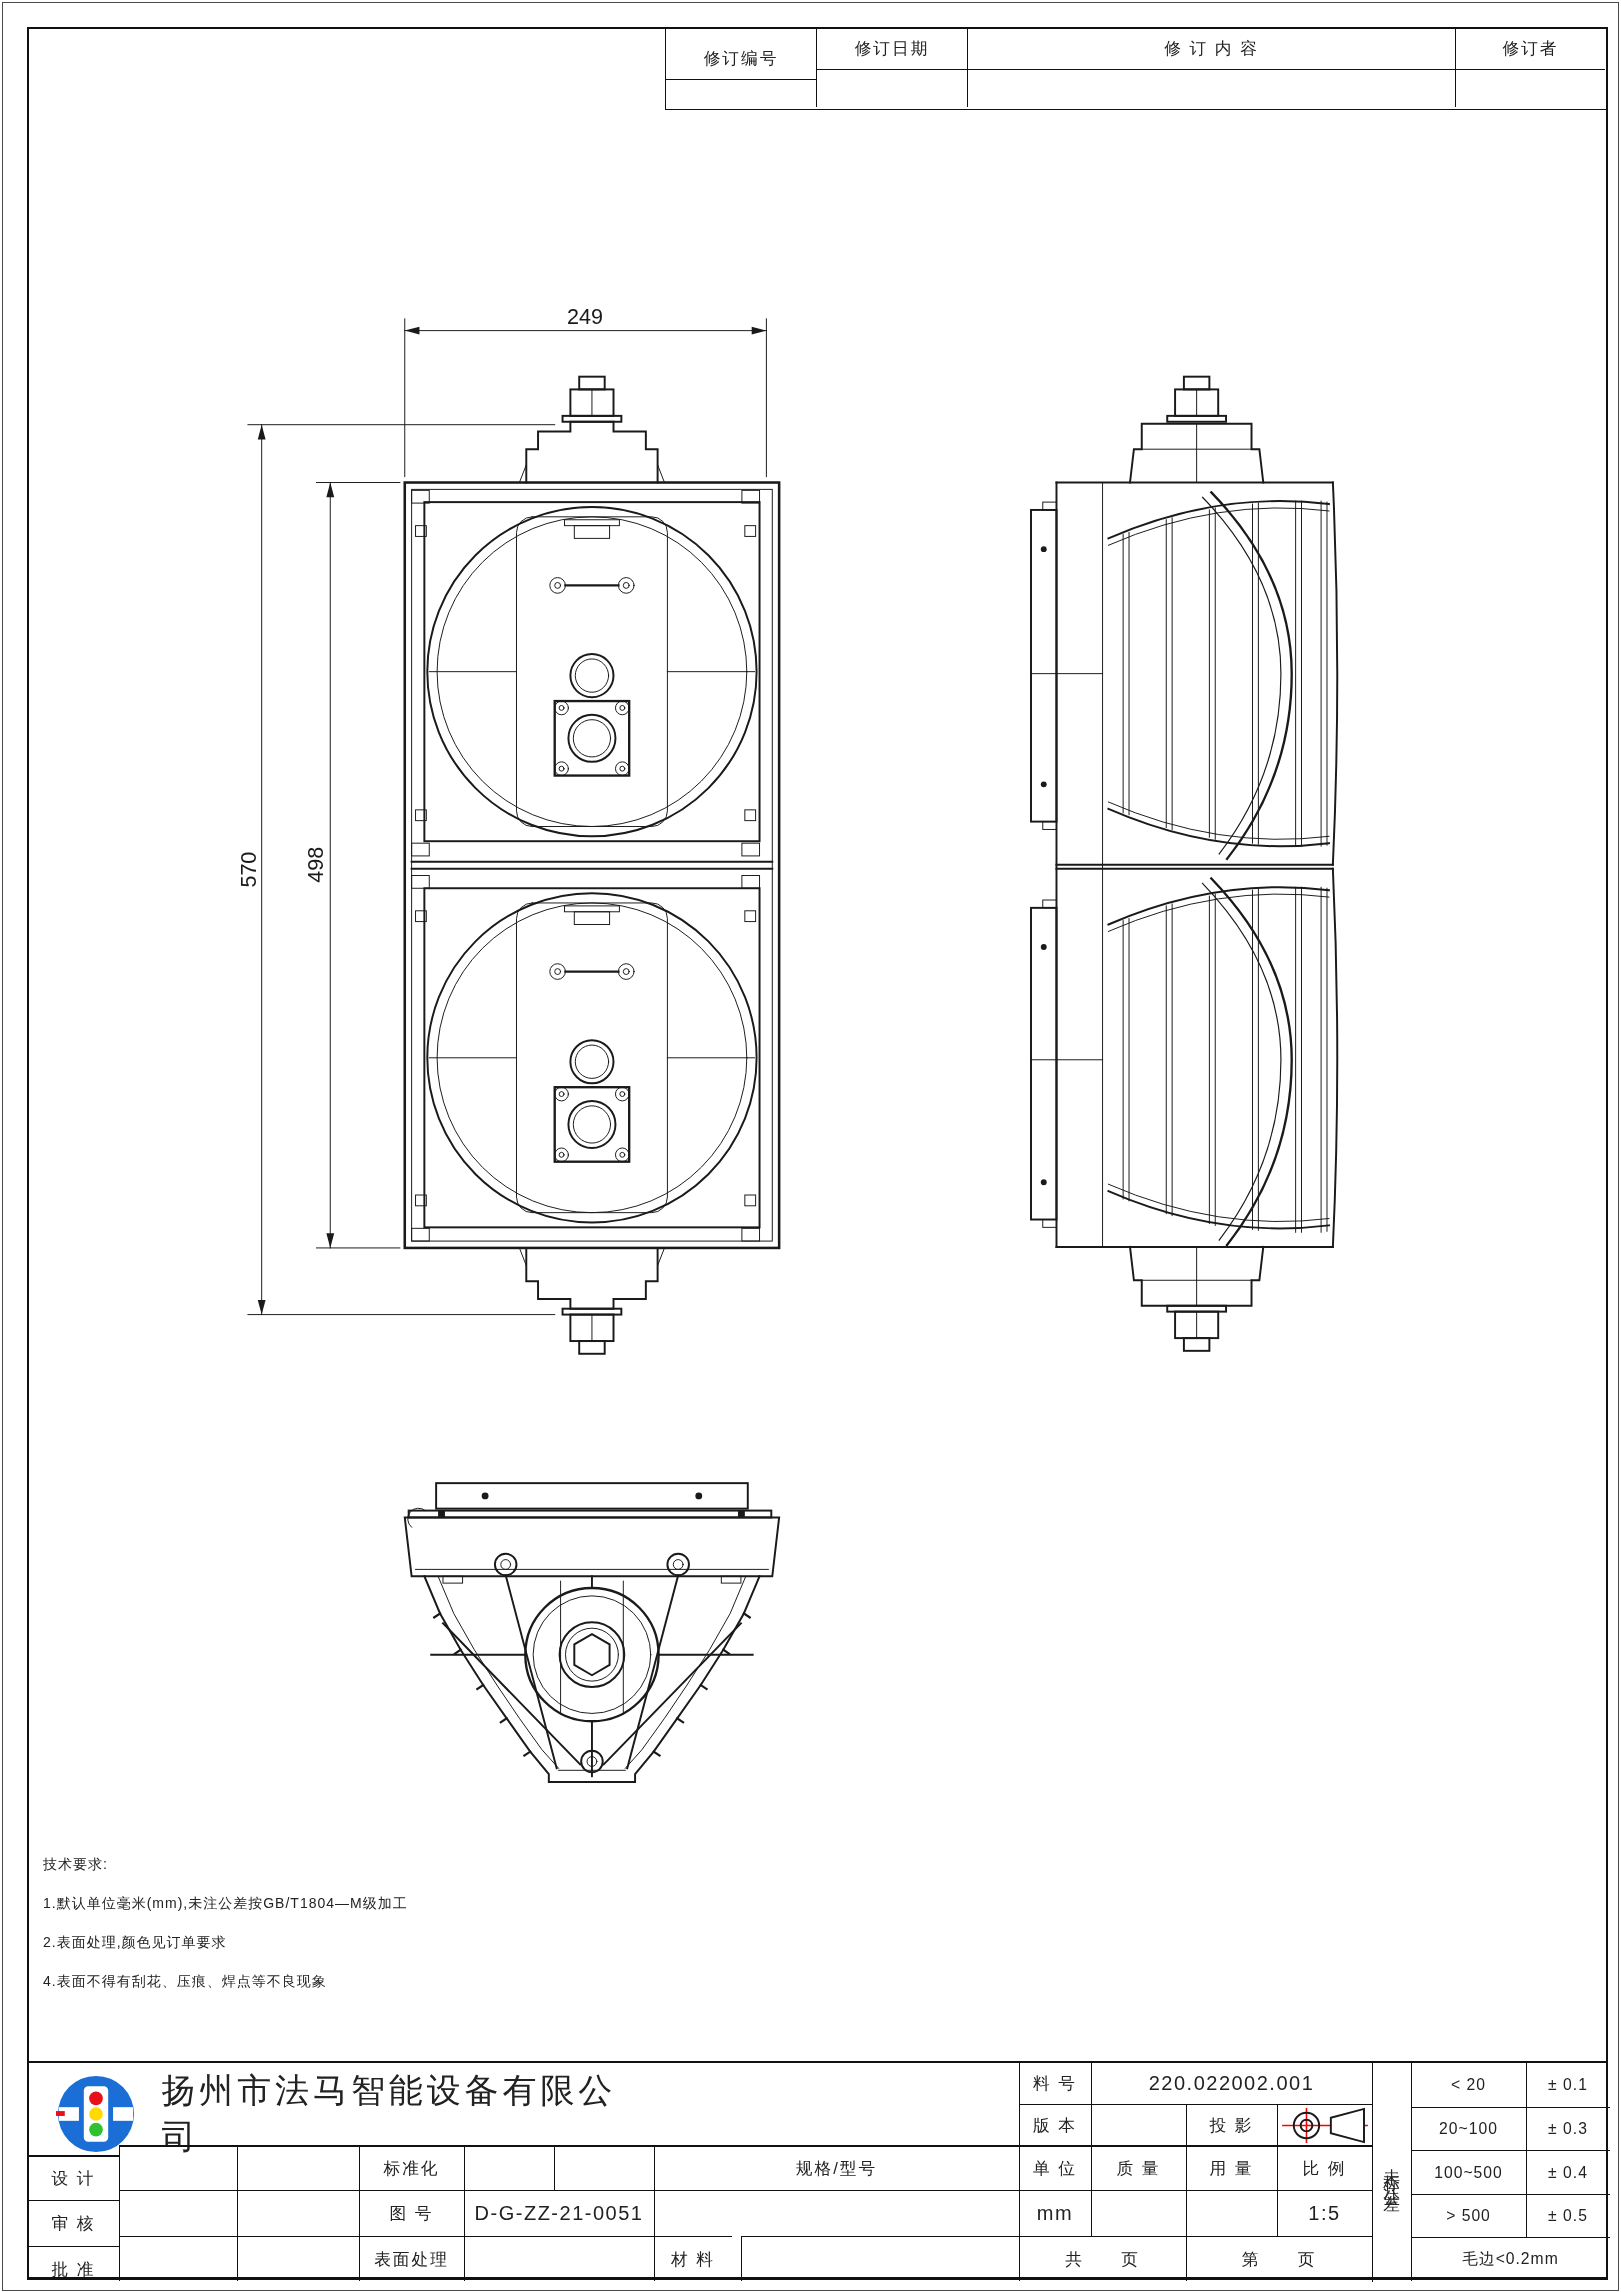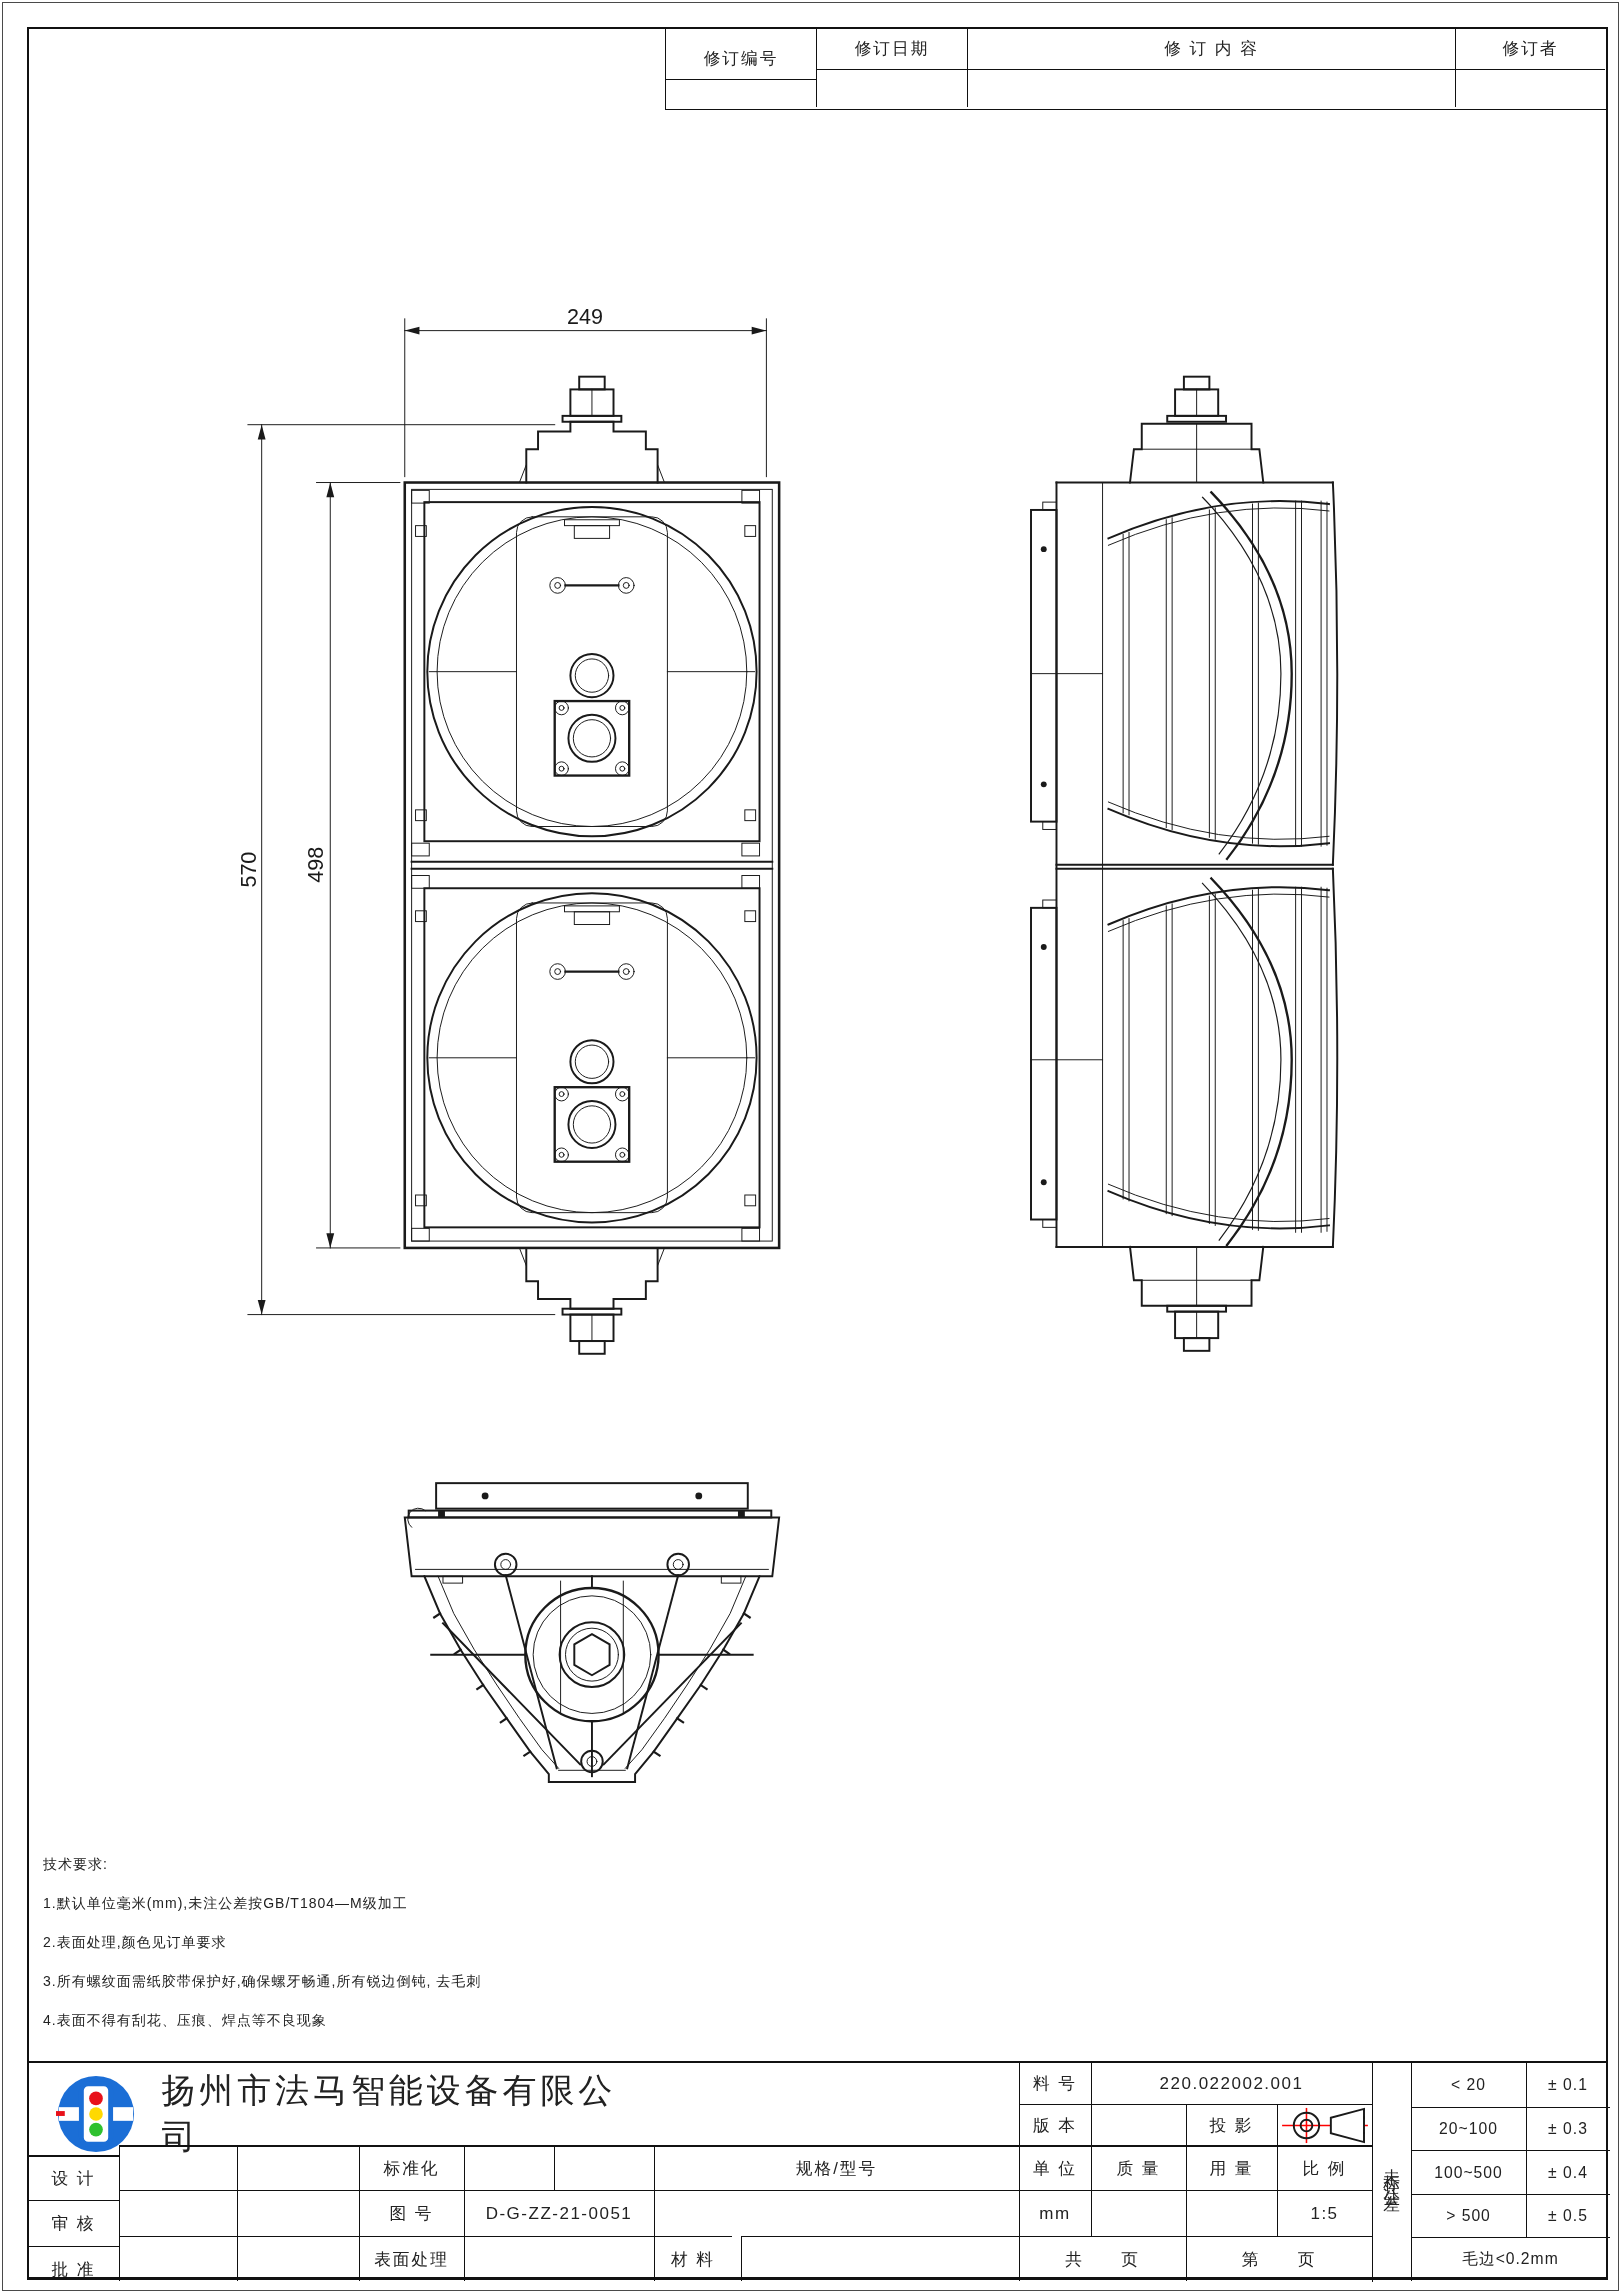--- a/index.html
+++ b/index.html
@@ -15,21 +15,21 @@
   .thick-top{border-top:2.2px solid #111;}
   
   #rev-table{position:absolute;left:665px;top:27.4px;width:943px;height:83px;box-sizing:border-box;
              border:1.8px solid #111;border-top:none;}
   
   #title-block{position:absolute;left:26.5px;top:2061px;width:1581px;height:219px;box-sizing:border-box;
                border:2.2px solid #111;}
   #company-cell{display:flex;align-items:center;justify-content:flex-start;padding-left:27.4px;gap:25.5px;}
   #company-name{font-size:34px;letter-spacing:3.9px;font-weight:500;}
   #part-name-cell{align-items:flex-start;justify-content:flex-start;padding:19.6px 0 0 25.5px;font-size:17.6px;letter-spacing:2px;}
-  .val{letter-spacing:1.5px;font-size:17px;}
+  .val{letter-spacing:1.5px;font-size:20px;}
   #vert-tol{writing-mode:vertical-rl;text-orientation:upright;letter-spacing:6.9px;font-size:16.7px;
             display:flex;align-items:center;justify-content:center;}
   .tolv{font-size:15.7px;letter-spacing:1px;}
   
   #tech{position:absolute;left:43px;top:1845px;font-size:14px;letter-spacing:1px;line-height:39px;color:#222;}
   #tech div{white-space:pre;}
 </style>
 </head>
 <body>
 
@@ -304,21 +304,20 @@
         <circle cx="604" cy="1797" r="11" stroke-width="2"></circle>
           <circle cx="604" cy="1797" r="5" stroke-width="1"></circle>
       </g>
     </g>
   </svg>
 
   <div id="tech">
     <div>技术要求:</div>
     <div>1.默认单位毫米(mm),未注公差按GB/T1804—M级加工</div>
     <div>2.表面处理,颜色见订单要求</div>
-    <div>3.所有螺纹面需纸胶带保护好,确保螺牙畅通,所有锐边倒钝, 去毛刺</div>
     <div>4.表面不得有刮花、压痕、焊点等不良现象</div>
   </div>
 
   <div id="title-block">
 
     <div class="cell noleft notop" id="company-cell" style="left:0;top:0;width:625px;height:82px;">
       <svg width="80" height="80" viewBox="0 0 82 82" style="position:static;flex:none;">
         <circle cx="41" cy="41" r="39" fill="#1b6ed6"></circle>
         <rect x="3" y="34" width="26" height="14" fill="#ffffff"></rect>
         <rect x="53" y="34" width="26" height="14" fill="#ffffff"></rect>

